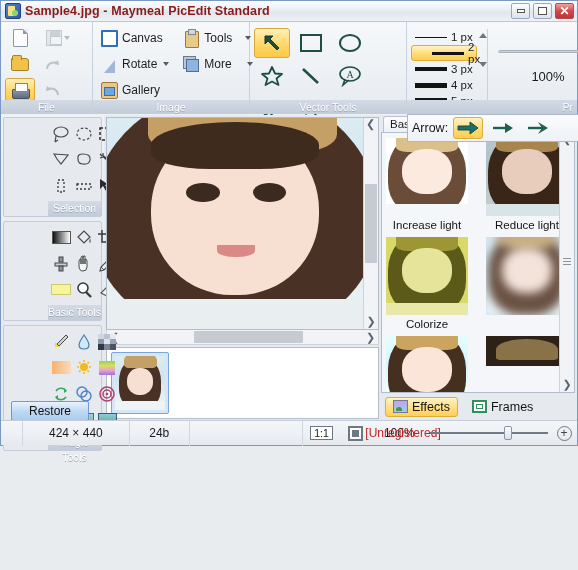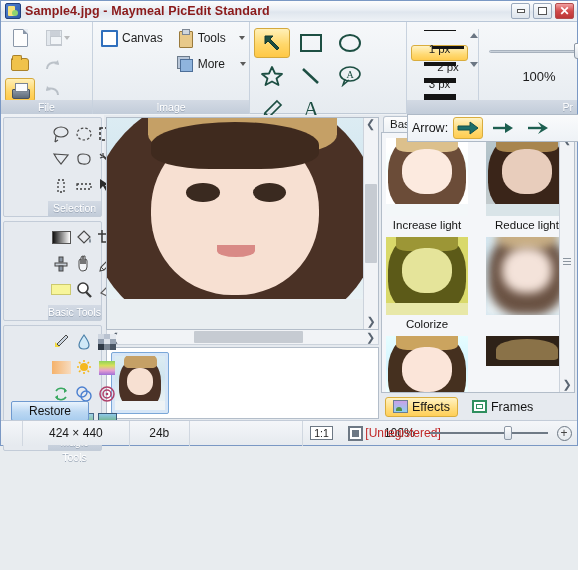--- a/index.html
+++ b/index.html
@@ -137,22 +137,22 @@
     background:#8fb4dd; border:1px solid #4d6f99;}
 
   
   .vt { width: 36px; height: 30px; }
   .vt svg { display: block; }
 
   
   .lwgroup { display: flex; align-items: flex-start; padding-top: 3px; }
   .lwlist { width: 66px; }
   .lwrow {
-    display: flex; align-items: center; gap: 12px; height: 16px; padding: 0 3px;
-    border: 1px solid transparent; border-radius: 3px; font-size: 11.5px; color: #1b1b1b; flex-direction: column;
+    display: flex; align-items: center; gap: 4px; height: 16px; padding: 0 3px;
+    border: 1px solid transparent; border-radius: 3px; font-size: 11.5px; color: #1b1b1b;
   }
   .lwrow.sel { background: linear-gradient(#fff3c4, #ffda74 60%, #ffcc50); border-color: #d9ad3e; padding-left: 20px; }
   .lwbar { background: #141414; flex: none; width: 32px; }
   .lwspin { display: flex; flex-direction: column; justify-content: space-between; height: 34px;
             margin: 4px 0 0 2px; }
   .spin { width: 0; height: 0; border-left: 4px solid transparent; border-right: 4px solid transparent; }
   .spin.up { border-bottom: 5px solid #6b7683; }
   .spin.dn { border-top: 5px solid #6b7683; }
 
   .zoomgroup { padding: 14px 8px 0 10px; text-align: center; border-left: 1px solid #c8d2de; height:92px;}
@@ -329,20 +329,29 @@
       <div class="rgroup-label">File</div>
     </div>
 
     <div class="rgroup" style="width:157px">
       <div class="rgrid" style="gap:6px">
         <div class="rcol">
           <div class="lblbtn">
             <span class="glyph g-canvas"></span>
             <span>Canvas</span>
           </div>
+          <div class="lblbtn">
+            <span class="glyph g-rotate"></span>
+            <span>Rotate</span>
+            <span class="caret"></span>
+          </div>
+          <div class="lblbtn">
+            <span class="glyph g-gallery"></span>
+            <span>Gallery</span>
+          </div>
         </div>
         <div class="rcol">
           <div class="lblbtn">
             <span class="glyph g-paste"></span>
             <span>Tools</span>
             <span class="caret" style="margin-left:9px"></span>
           </div>
           <div class="lblbtn">
             <span class="glyph g-more"></span>
             <span>More</span>
@@ -392,20 +401,21 @@
             <svg width="24" height="22" viewBox="0 0 24 22">
               <path d="M17 3 L21 7 L9 19 L4 20 L5 15 Z" fill="none" stroke="#1d4f43" stroke-width="1.7"></path>
               <line x1="5" y1="15" x2="9" y2="19" stroke="#1d4f43" stroke-width="1.4"></line>
             </svg>
           </div>
           <div class="iconbtn vt">
             <span style="font-family:'Liberation Serif',serif; font-size:21px; color:#1d4f43">A</span>
           </div>
         </div>
       </div>
+      <div class="rgroup-label">Vector Tools</div>
     </div>
 
     <div class="rgroup" style="width:170px; border-right:none">
       <div class="lwgroup">
         <div class="lwlist">
           <div class="lwrow">
             <span class="lwbar" style="height:1px"></span>
             <span>1 px</span>
           </div>
           <div class="lwrow sel">

